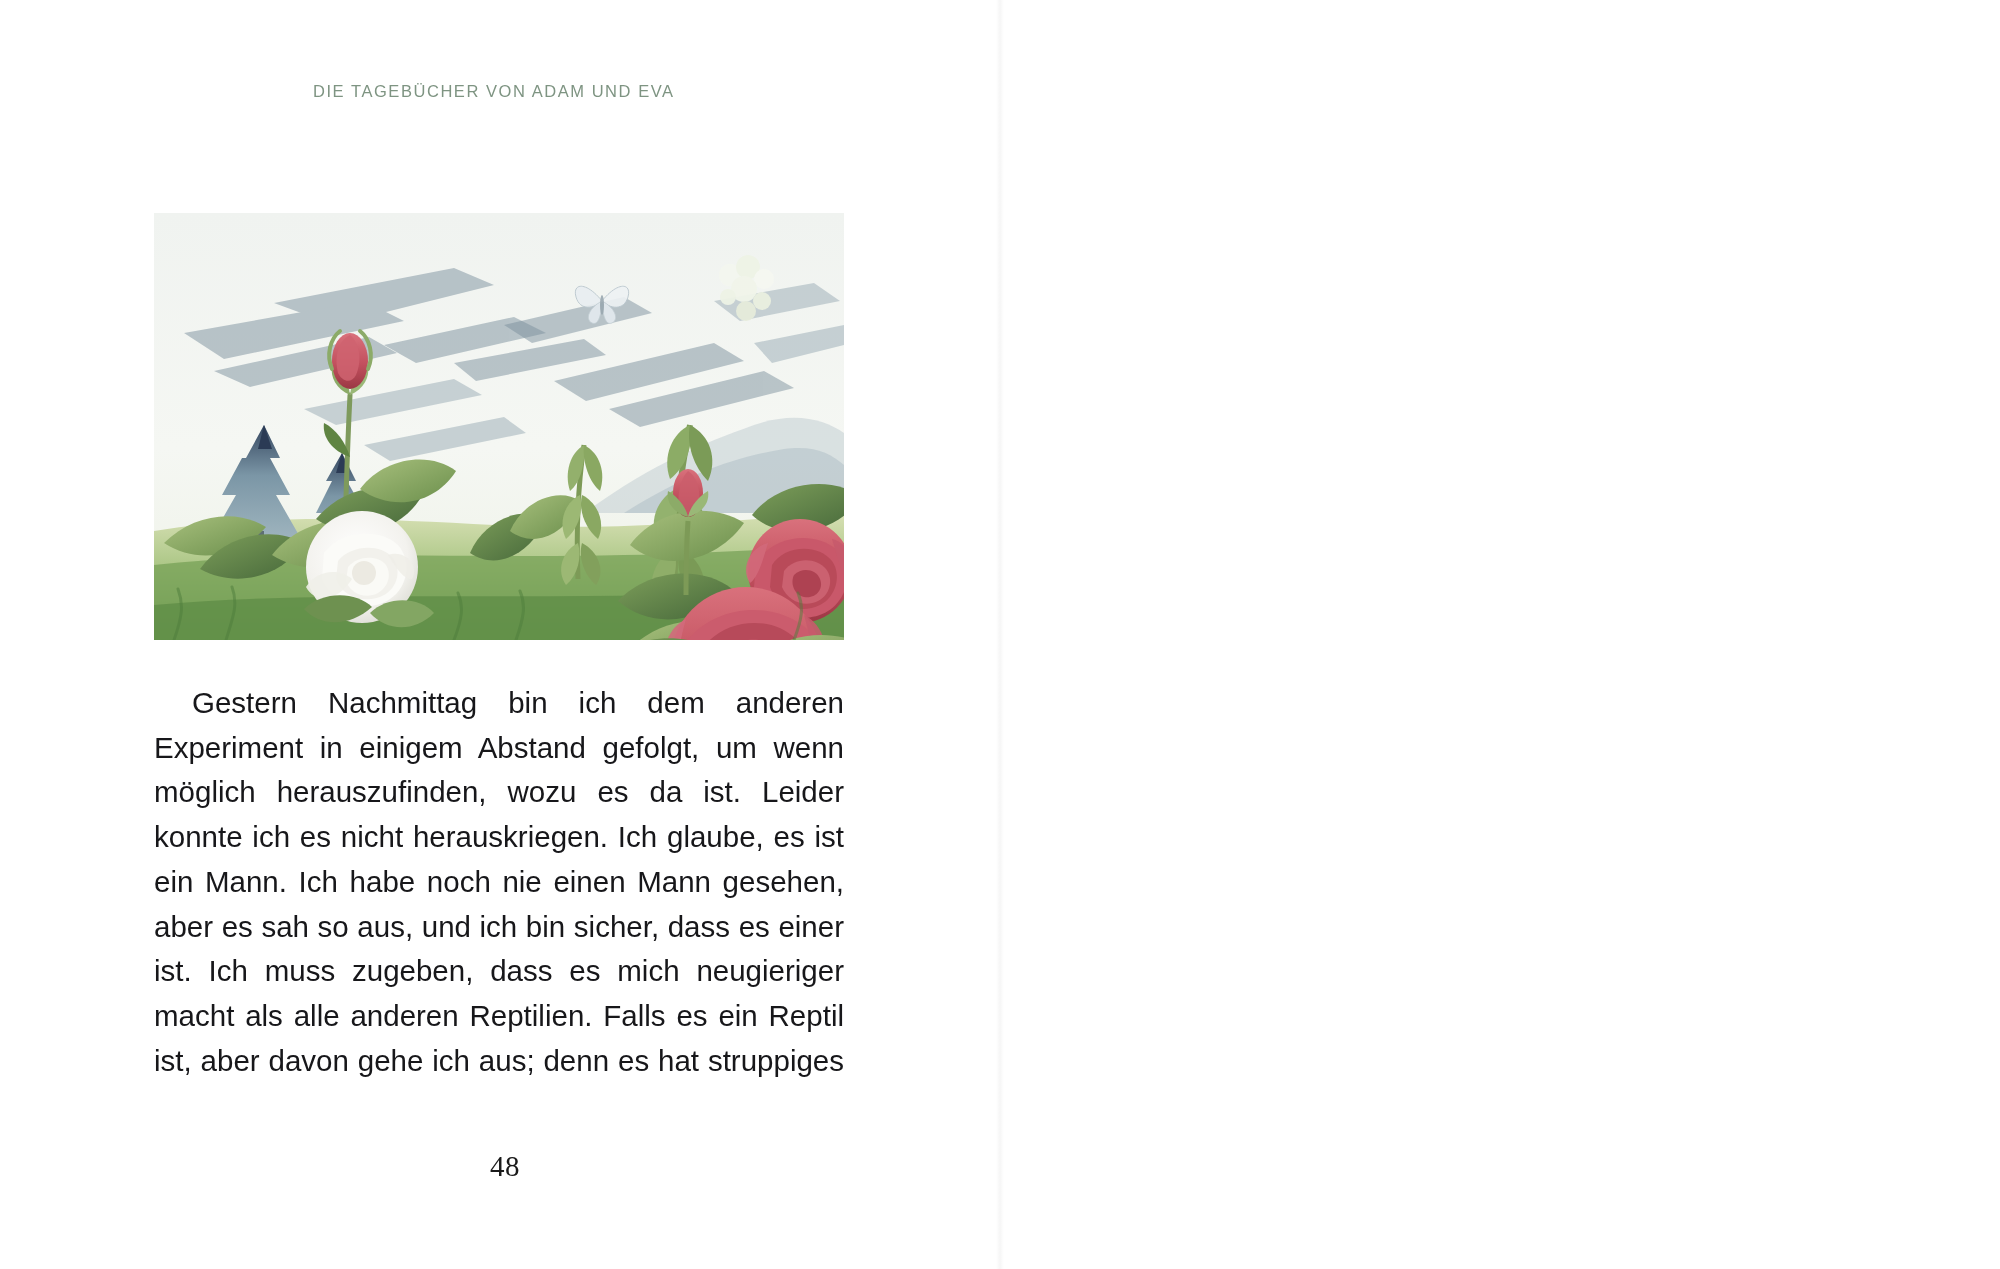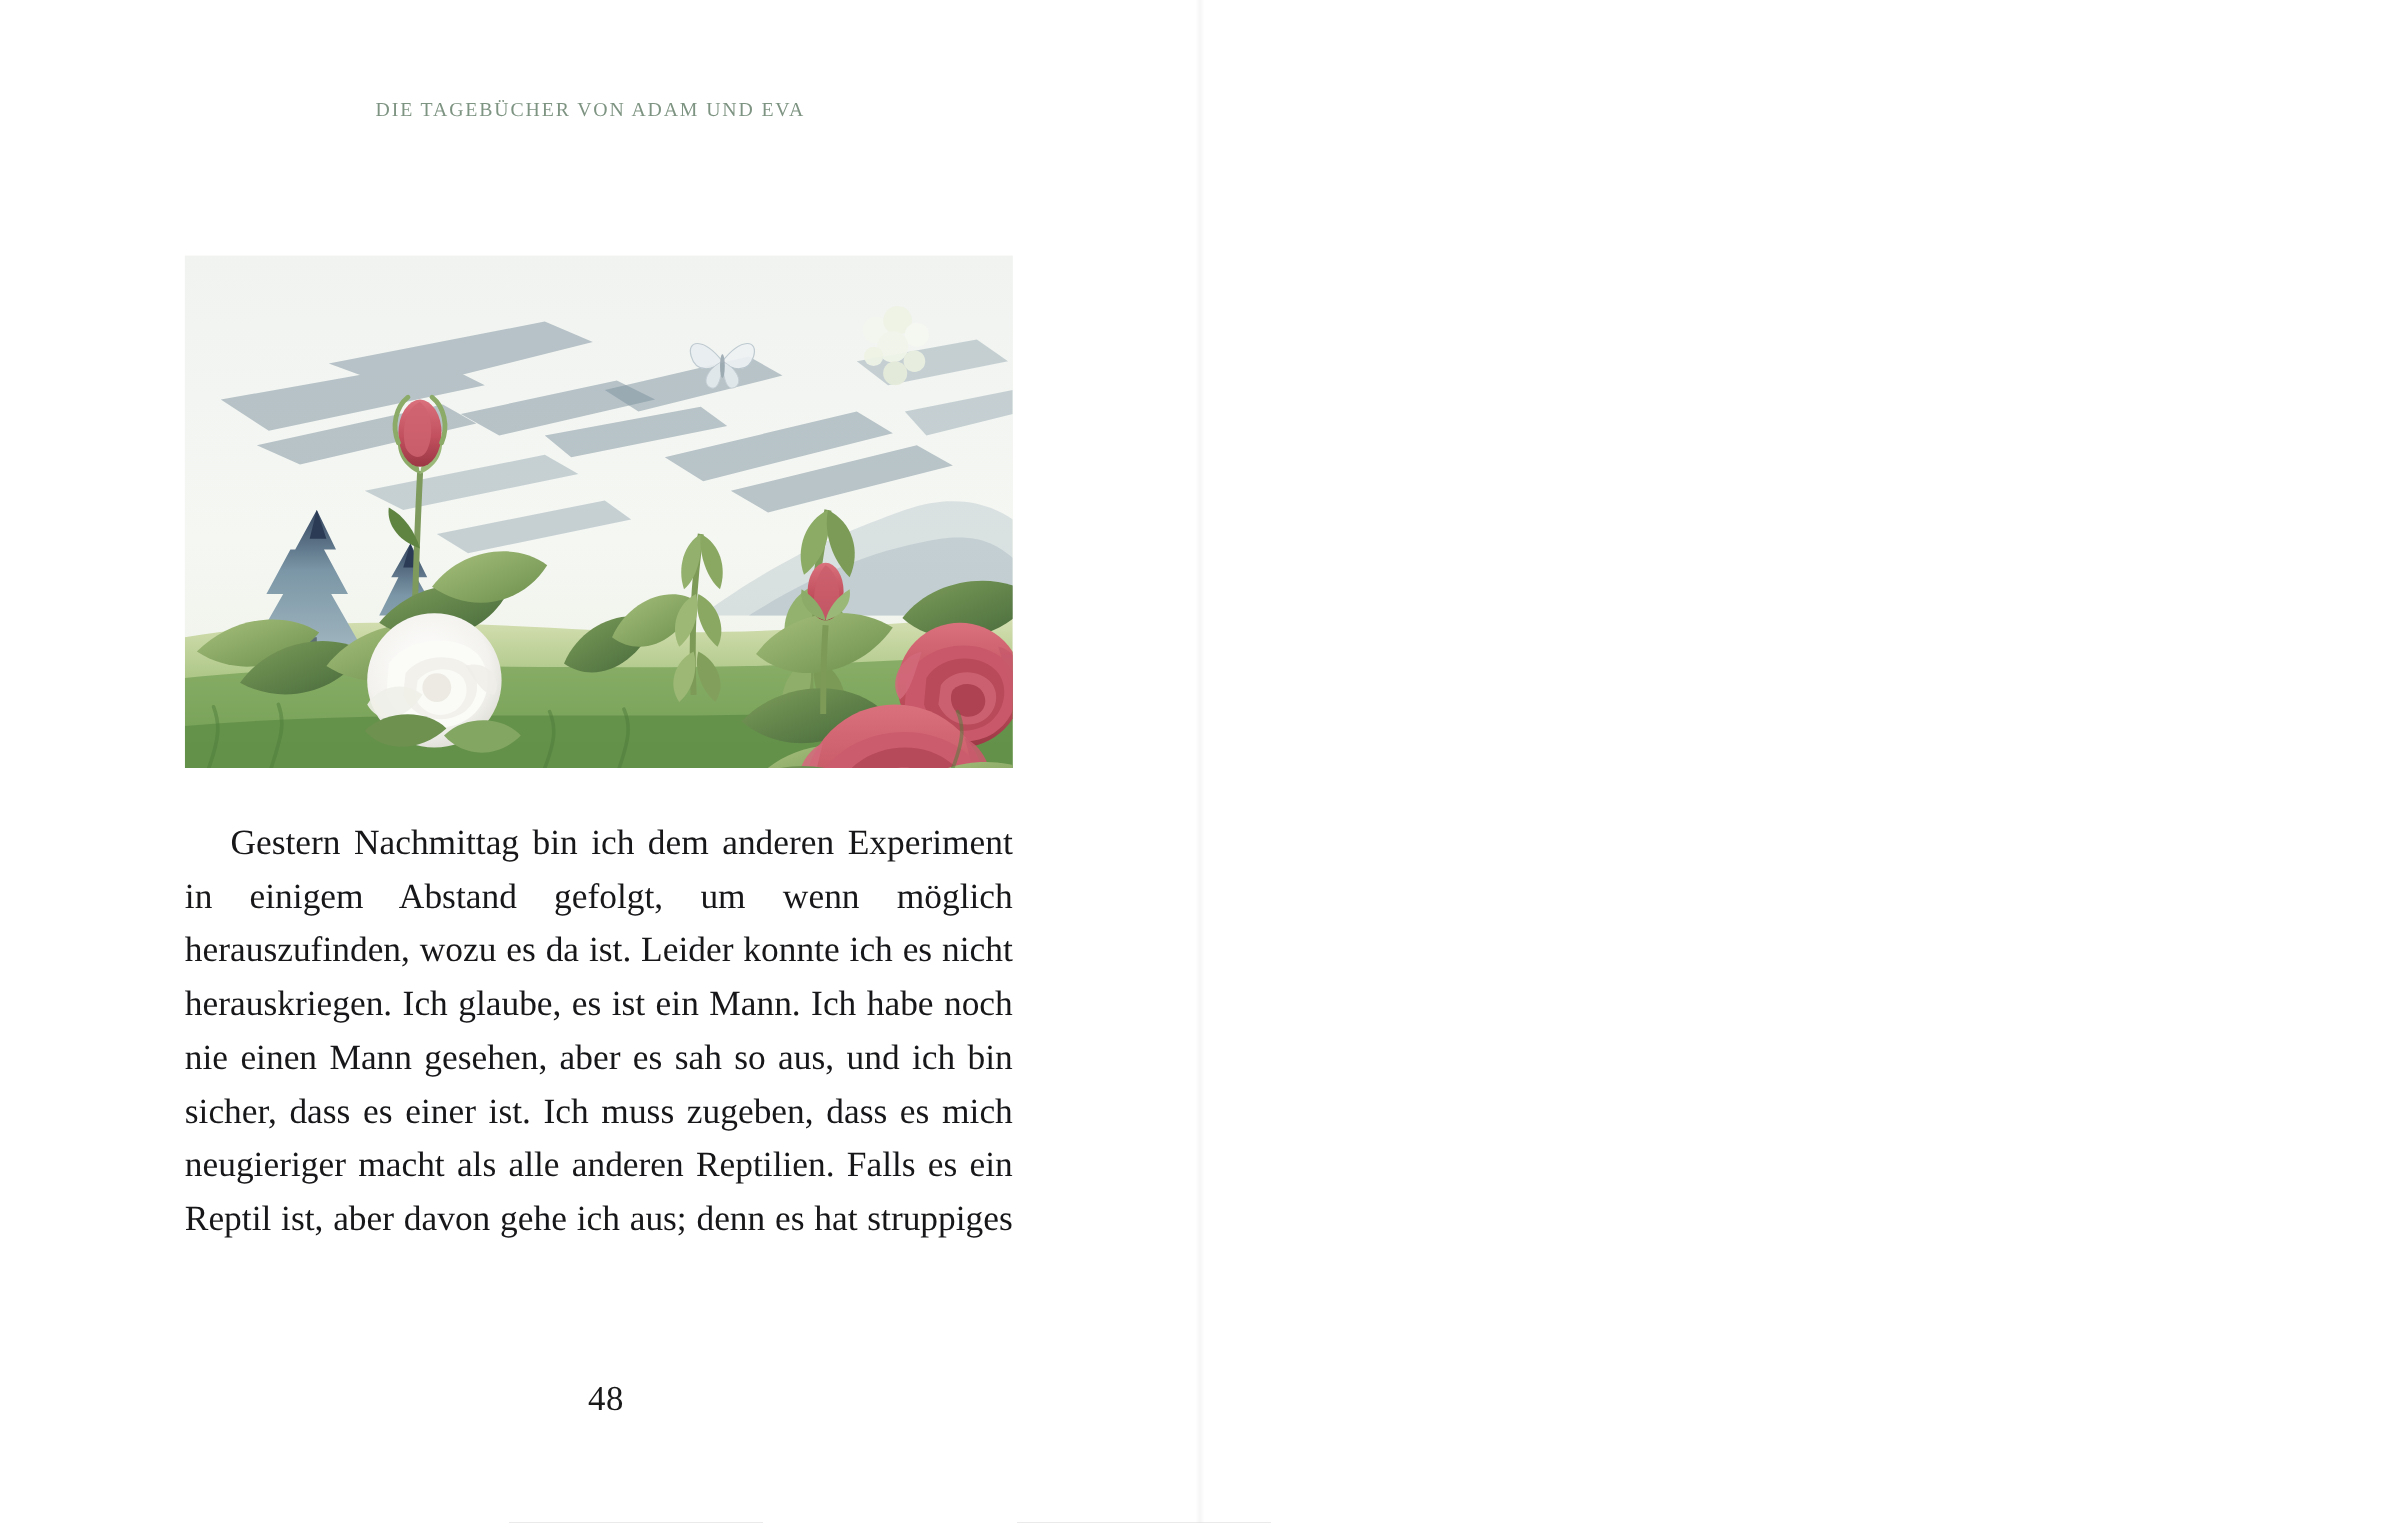--- a/index.html
+++ b/index.html
@@ -40,21 +40,21 @@
     height: 1269px;
     box-sizing: border-box;
   }
   .page-left  { left: 0; }
   .page-right { left: 1000px; }
 
   
   .runhead {
     position: absolute;
     top: 82px;
-    font-family: Liberation Serif, serif;
+    font-family: Liberation Sans, sans-serif;
     font-size: 16.5px;
     letter-spacing: 1.55px;
     color: #7e9482;
     white-space: nowrap;
   }
   .runhead-left  { left: 313px; }
 
   
   .illus {
     position: absolute;
@@ -64,21 +64,21 @@
     height: 427px;
     overflow: hidden;
     background: #f4f6f2;
   }
   .illus svg { display: block; width: 690px; height: 427px; }
 
   
   .textcol {
     position: absolute;
     width: 690px;
-    font-family: Liberation Serif, serif;
+    font-family: Liberation Sans, sans-serif;
     font-size: 29.5px;
     line-height: 44.7px;
     color: #17171a;
     text-align: justify;
     text-justify: inter-word;
     -webkit-hyphens: none;
     hyphens: none;
     word-spacing: -0.2px;
   }
   .textcol-left  { left: 154px; top: 681px; }

